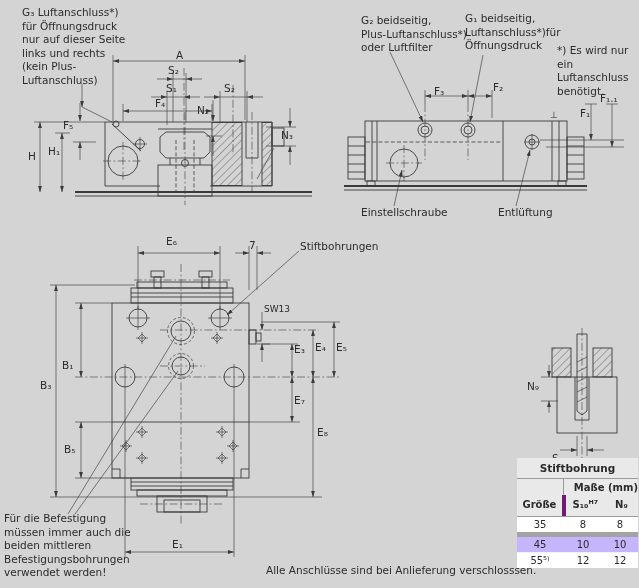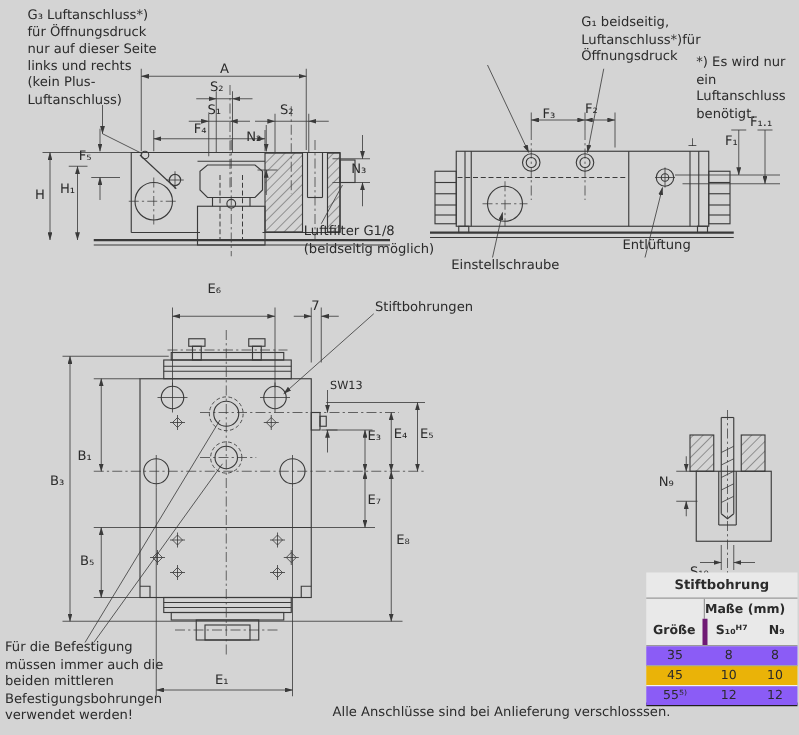--- a/index.html
+++ b/index.html
@@ -17,30 +17,30 @@
   .lbl{position:absolute;font-size:10.5px;line-height:13.5px;white-space:pre-line}
   .dim{position:absolute;font-size:10.5px;line-height:12px;white-space:nowrap}
   .small{font-size:9px}
   
   .tbl{position:absolute;left:517px;top:458px;width:121px;height:104px;
        background:#e9e9e9;border-bottom:3px solid #1f1f1f;font-size:10px}
   .t-title{height:20px;line-height:20px;text-align:center;font-weight:bold;
            font-size:10.5px;border-bottom:1px solid #9a9a9a}
   .t-sub{display:flex;height:16px}
   .t-sub .sp{width:46px}
-  .t-sub .ms{width:74px;border-left:1px solid #9a9a9a;text-align:left;
+  .t-sub .ms{width:74px;border-left:1px solid #9a9a9a;text-align:right;
              font-weight:bold;line-height:17px}
   .t-cols{display:flex;height:21px;border-bottom:1px solid #9a9a9a}
   .t-cols div{text-align:center;font-weight:bold;line-height:19px}
   .t-row{display:flex;height:15px}
   .t-row div{text-align:center;line-height:15px}
   .cw1{width:46px}.cw2{width:40px;border-left:4px solid #701a75}.cw3{width:34px}
   .t-row .cw2{border-left:none}
-  .rowA{background:#8b5cf6}
-  .rowB{background:#eab308;border-top:1px solid #a3a3a3;border-bottom:1px solid #f2f2f2}
+  .rowA{background:#ffffff}
+  .rowB{background:#c4b5fd;border-top:5px solid #a3a3a3;border-bottom:1px solid #f2f2f2}
 </style>
 </head>
 <body>
 
 <div id="app">
 
 <svg width="639" height="588" viewBox="0 0 639 588">
   <defs>
     <marker id="ar" viewBox="0 0 10 6" refX="9.5" refY="3" markerWidth="10" markerHeight="6" orient="auto-start-reverse">
       <path d="M0,0 L10,3 L0,6 Z" fill="#3a3a3a"></path>
@@ -313,54 +313,55 @@
     <line class="t" x1="604" y1="450" x2="587" y2="450" marker-end="url(#ar)"></line>
   </g>
 </svg>
 
 <div class="lbl" style="left:22px;top:6px">G₃ Luftanschluss*)
 für Öffnungsdruck
 nur auf dieser Seite
 links und rechts
 (kein Plus-
 Luftanschluss)</div>
+<div class="lbl" style="left:361px;top:14px">G₂ beidseitig,
+Plus-Luftanschluss*)
+oder Luftfilter</div>
 <div class="lbl" style="left:557px;top:44px">*) Es wird nur
 ein Luftanschluss
 benötigt.</div>
 <div class="lbl" style="left:465px;top:12px">G₁ beidseitig,
 Luftanschluss*)für
 Öffnungsdruck</div>
-<div class="lbl" style="left:243px;top:179px">Luftfilter G1/8
-(beidseitig möglich)</div>
 <div class="lbl" style="left:361px;top:206px">Einstellschraube</div>
-<div class="lbl" style="left:498px;top:190px">Entlüftung</div>
+<div class="lbl" style="left:498px;top:206px">Entlüftung</div>
 <div class="lbl" style="left:300px;top:240px">Stiftbohrungen</div>
 <div class="lbl" style="left:4px;top:512px">Für die Befestigung
 müssen immer auch die
 beiden mittleren
 Befestigungsbohrungen
 verwendet werden!</div>
 <div class="lbl" style="left:266px;top:564px">Alle Anschlüsse sind bei Anlieferung verschlosssen.</div>
 <div class="dim small" style="left:550px;top:109px">⊥</div>
 
 <div class="dim" style="left:176px;top:49px">A</div>
 <div class="dim" style="left:168px;top:64px">S₂</div>
 <div class="dim" style="left:166px;top:82px">S₁</div>
 <div class="dim" style="left:224px;top:82px">S₂</div>
 <div class="dim" style="left:155px;top:97px">F₄</div>
 <div class="dim" style="left:197px;top:104px">N₂</div>
 <div class="dim" style="left:281px;top:129px">N₃</div>
 <div class="dim" style="left:63px;top:119px">F₅</div>
 <div class="dim" style="left:28px;top:150px">H</div>
 <div class="dim" style="left:48px;top:145px">H₁</div>
 <div class="dim" style="left:434px;top:85px">F₃</div>
-<div class="dim" style="left:468px;top:81px">F₂</div>
+<div class="dim" style="left:493px;top:81px">F₂</div>
 <div class="dim" style="left:580px;top:107px">F₁</div>
 <div class="dim" style="left:600px;top:92px">F₁.₁</div>
-<div class="dim" style="left:166px;top:225px">E₆</div>
+<div class="dim" style="left:166px;top:235px">E₆</div>
 <div class="dim" style="left:249px;top:239px">7</div>
 <div class="dim small" style="left:264px;top:303px">SW13</div>
 <div class="dim" style="left:62px;top:359px">B₁</div>
 <div class="dim" style="left:40px;top:379px">B₃</div>
 <div class="dim" style="left:64px;top:443px">B₅</div>
 <div class="dim" style="left:294px;top:343px">E₃</div>
 <div class="dim" style="left:315px;top:341px">E₄</div>
 <div class="dim" style="left:336px;top:341px">E₅</div>
 <div class="dim" style="left:294px;top:394px">E₇</div>
 <div class="dim" style="left:317px;top:426px">E₈</div>

